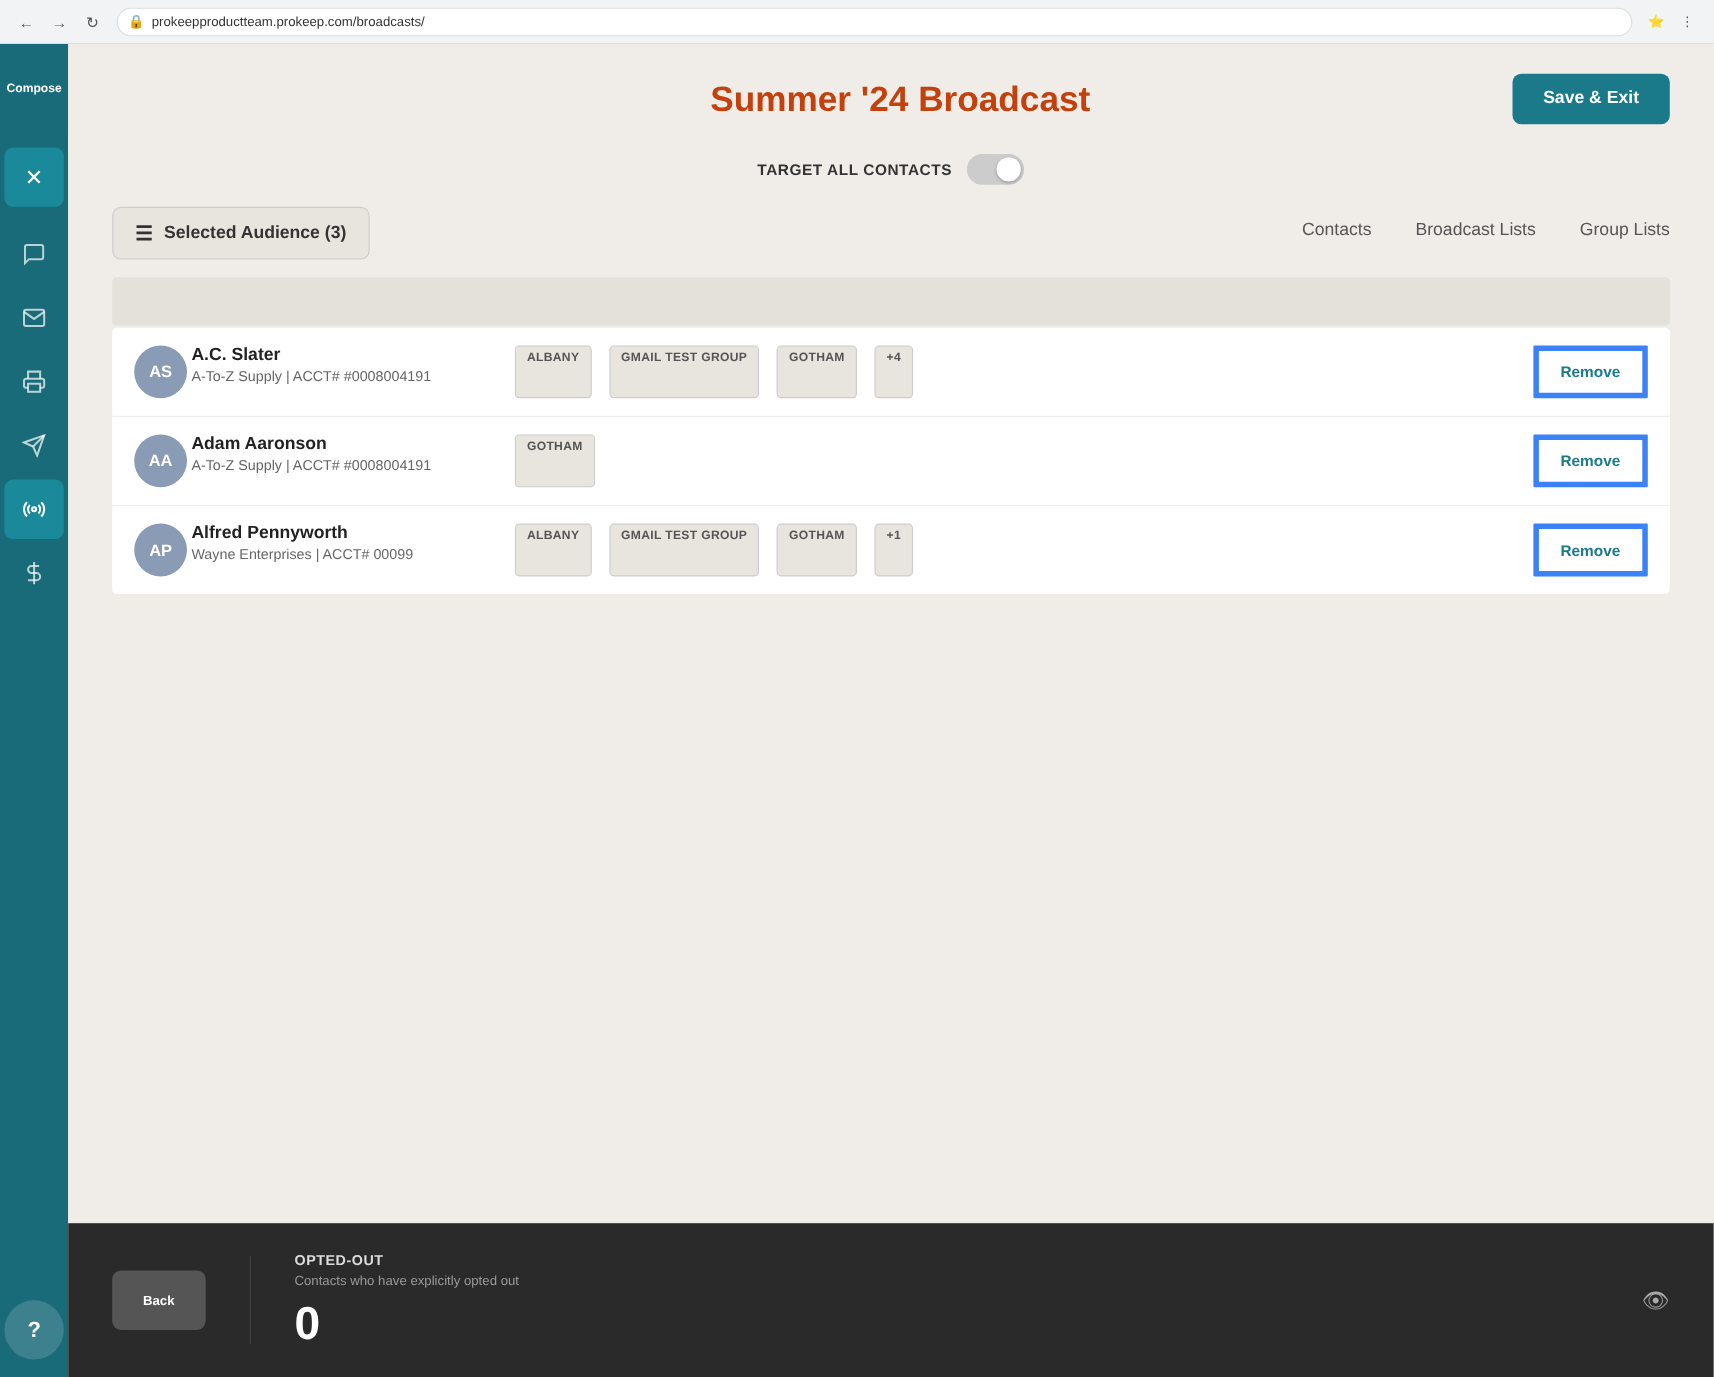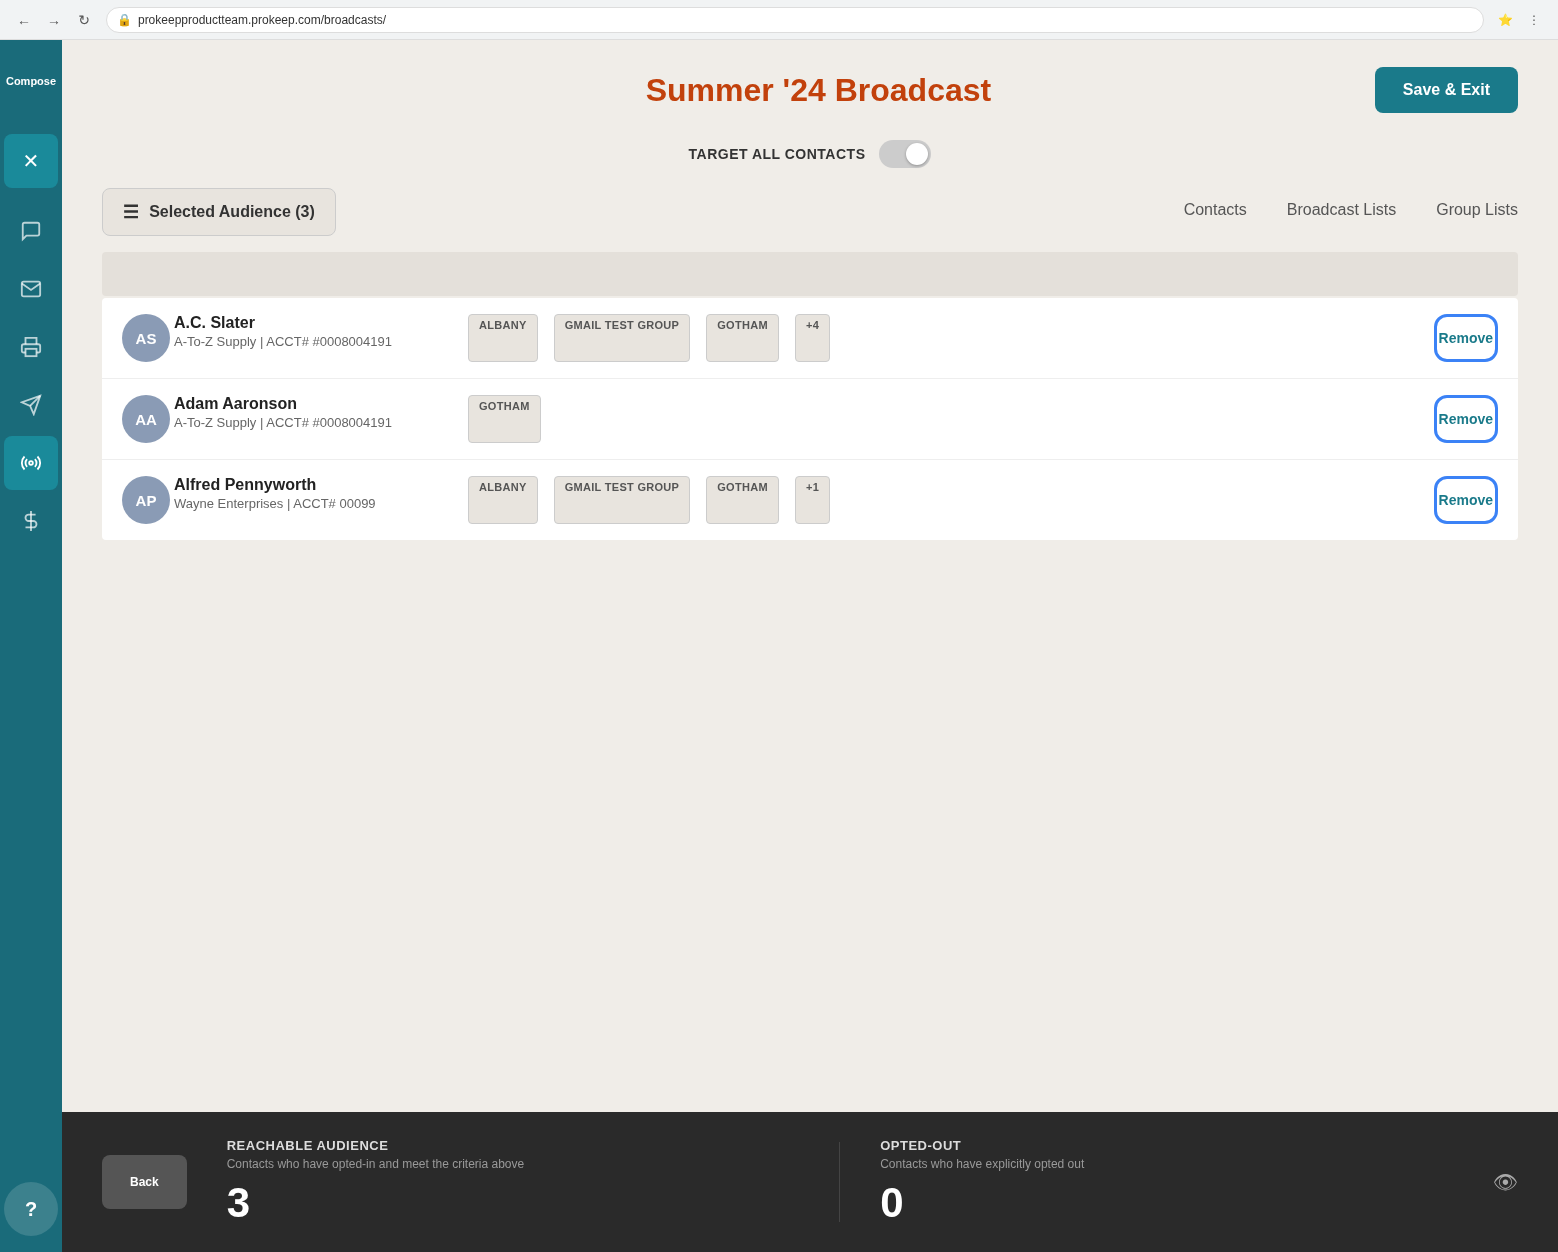--- a/index.html
+++ b/index.html
@@ -234,25 +234,25 @@
       border: 1px solid #ccc;
       border-radius: 4px;
       padding: 4px 10px;
       font-size: 11px;
       font-weight: 600;
       color: #555;
       letter-spacing: 0.3px;
       margin-left: 10px;
     }
     .remove-btn {
-      border: 3px solid #3b82f6;
+      border: 5px solid #3b82f6;
       background: white;
       color: #1a7a8a;
-      border-radius: 13px;
-      padding: 8px 2px;
+      border-radius: 1px;
+      padding: 8px 20px;
       font-size: 14px;
       font-weight: 600;
       cursor: pointer;
       flex-shrink: 0;
     }
 
     
     .footer {
       background: #2a2a2a;
       height: 140px;
@@ -430,25 +430,20 @@
             <span class="tag">GOTHAM</span>
             <span class="tag">+1</span>
           </div>
           <button class="remove-btn">Remove</button>
         </div>
       </div>
     </div>
 
     <div class="footer">
       <button class="back-btn">Back</button>
-      <div class="footer-stat">
-        <div class="footer-stat-title">REACHABLE AUDIENCE</div>
-        <div class="footer-stat-desc">Contacts who have opted-in and meet the criteria above</div>
-        <div class="footer-stat-value">3</div>
-      </div>
       <div class="footer-divider"></div>
       <div class="footer-stat">
         <div class="footer-stat-title">OPTED-OUT</div>
         <div class="footer-stat-desc">Contacts who have explicitly opted out</div>
         <div class="footer-stat-value">0</div>
       </div>
       <span class="footer-eye">👁</span>
     </div>
   </div>
 </div>

